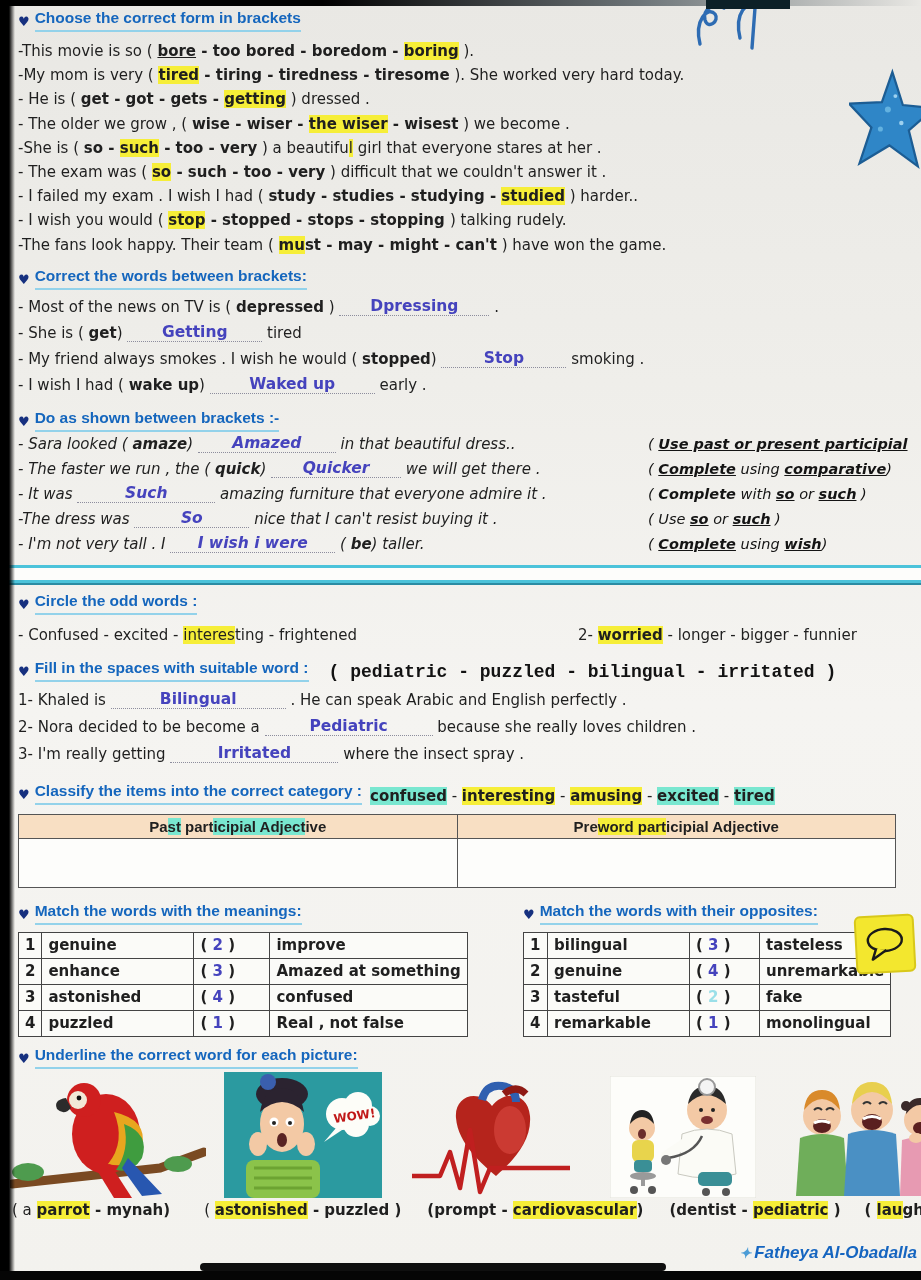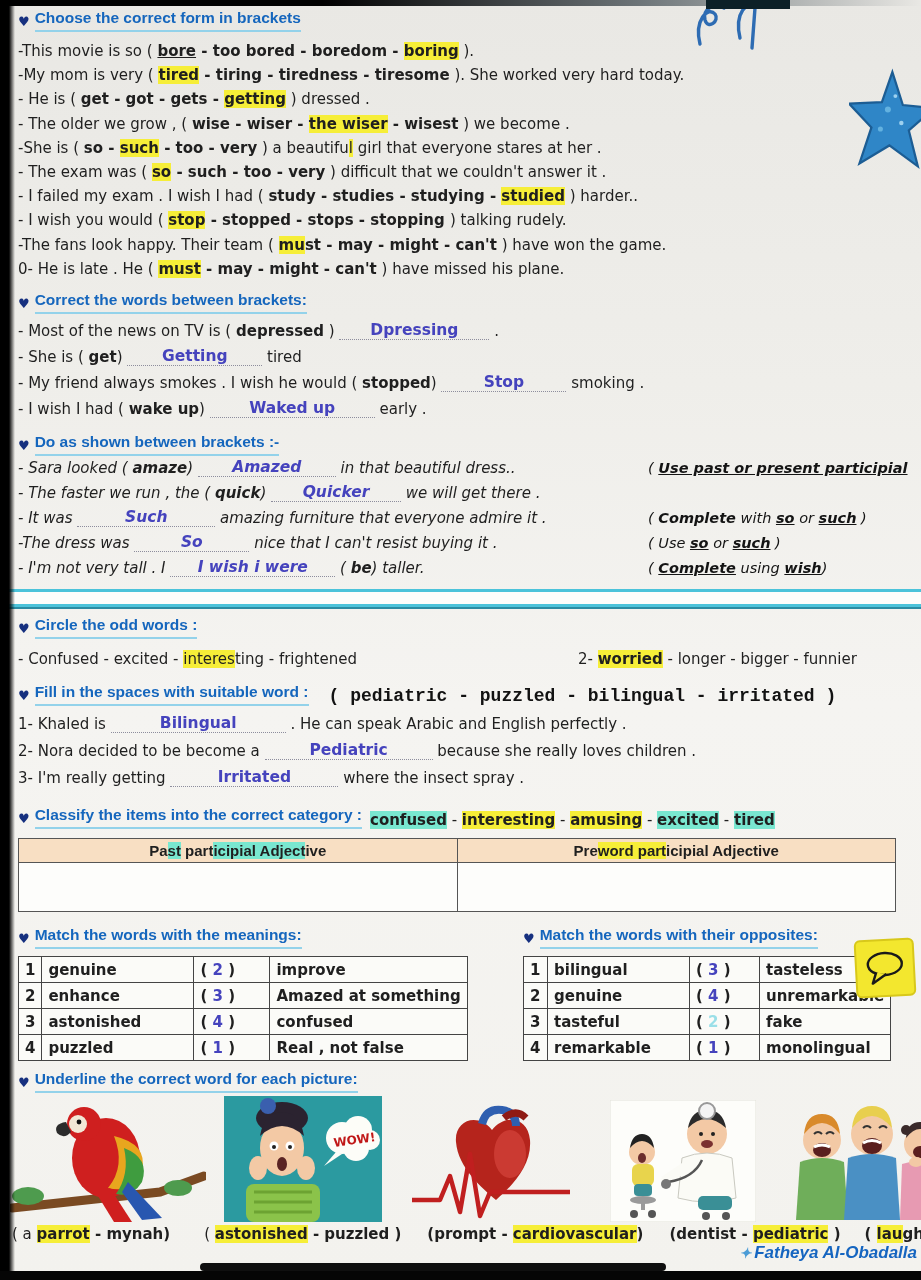--- a/index.html
+++ b/index.html
@@ -100,21 +100,20 @@
     <div class="choose-lines">
       <div class="line"><span class="">-This movie is so ( </span><span class="b u">bore</span><span class="b"> - too bored -  boredom - </span><span class="b hy">boring</span><span class=""> ).</span></div>
       <div class="line"><span class="">-My mom is very ( </span><span class="b hy">tired</span><span class="b">  - tiring - tiredness -  tiresome</span><span class=""> ).  She worked very hard today.</span></div>
       <div class="line"><span class="">- He is ( </span><span class="b">get - got - gets - </span><span class="b hy">getting</span><span class=""> ) dressed .</span></div>
       <div class="line"><span class="">- The older we grow , ( </span><span class="b">wise - wiser -  </span><span class="b hy">the wiser</span><span class="b"> - wisest</span><span class=""> ) we become .</span></div>
       <div class="line"><span class="">-She is ( </span><span class="b">so - </span><span class="b hy">such</span><span class="b">  - too  - very</span><span class=""> ) a beautifu</span><span class="hy">l</span><span class=""> girl that everyone stares at her  .</span></div>
       <div class="line"><span class=""> - The exam was  ( </span><span class="b hy">so</span><span class="b"> - such - too - very</span><span class=""> ) difficult that we couldn't answer it .</span></div>
       <div class="line"><span class="">- I failed my exam . I wish I had ( </span><span class="b">study  - studies - studying - </span><span class="b hy">studied</span><span class=""> ) harder..</span></div>
       <div class="line"><span class="">- I wish you would ( </span><span class="b hy">stop</span><span class="b"> - stopped - stops - stopping </span><span class=""> ) talking rudely.</span></div>
       <div class="line"><span class="">-The fans look happy. Their team ( </span><span class="b hy">mu</span><span class="b">st</span><span class="b"> - may - might - can't</span><span class=""> ) have won the game.</span></div>
-      <div class="line"><span class="">0- He is late . He ( </span><span class="b hy">must</span><span class="b"> - may - might - can't</span><span class=""> ) have missed his plane.</span></div>
     </div>
 
     <div class="sec-header" style="margin-top:9px;">
       <span class="bullet">♥</span>
       <span class="htitle">Correct the words between brackets:</span>
     </div>
     <div class="correct-lines">
       <div class="line"><span class="">- Most of the news on TV is  ( </span><span class="b">depressed</span><span class=""> ) </span><span class="blank" style="min-width: 150px;"><span class="ink-ans">Dpressing</span></span><span class=""> .</span></div>
       <div class="line"><span class="">-  She is ( </span><span class="b">get</span><span class="">) </span><span class="blank" style="min-width: 135px;"><span class="ink-ans">Getting</span></span><span class="">  tired</span></div>
       <div class="line"><span class="">- My friend always smokes . I wish he would ( </span><span class="b">stopped</span><span class="">) </span><span class="blank" style="min-width: 125px;"><span class="ink-ans">Stop</span></span><span class=""> smoking .</span></div>
@@ -125,20 +124,21 @@
       <span class="bullet">♥</span>
       <span class="htitle">Do as shown between brackets :-</span>
     </div>
     <div class="do-lines">
       <div class="do-line">
           <div class="main"><span class="">- Sara looked ( </span><span class="b">amaze</span><span class="">) </span><span class="blank" style="min-width: 138px;"><span class="ink-ans">Amazed</span></span><span class=""> in that beautiful dress..</span></div>
           <div class="hint"><span class="">( </span><span class="b u">Use past or present participial</span></div>
         </div>
       <div class="do-line">
           <div class="main"><span class="">- The faster we run , the ( </span><span class="b">quick</span><span class="">) </span><span class="blank" style="min-width: 130px;"><span class="ink-ans">Quicker</span></span><span class=""> we will get there .</span></div>
+          <div class="hint"><span class="">( </span><span class="b u">Complete</span><span class=""> using </span><span class="b u">comparative</span><span class="">)</span></div>
         </div>
       <div class="do-line">
           <div class="main"><span class="">- It was </span><span class="blank" style="min-width: 138px;"><span class="ink-ans">Such</span></span><span class=""> amazing furniture that everyone admire it .</span></div>
           <div class="hint"><span class="">( </span><span class="b">Complete</span><span class=""> with </span><span class="b u">so</span><span class=""> or </span><span class="b u">such</span><span class=""> )</span></div>
         </div>
       <div class="do-line">
           <div class="main"><span class="">-The dress was </span><span class="blank" style="min-width: 115px;"><span class="ink-ans">So</span></span><span class=""> nice that I can't resist buying it .</span></div>
           <div class="hint"><span class="">( Use </span><span class="b u">so</span><span class=""> or </span><span class="b u">such</span><span class=""> )</span></div>
         </div>
       <div class="do-line">

